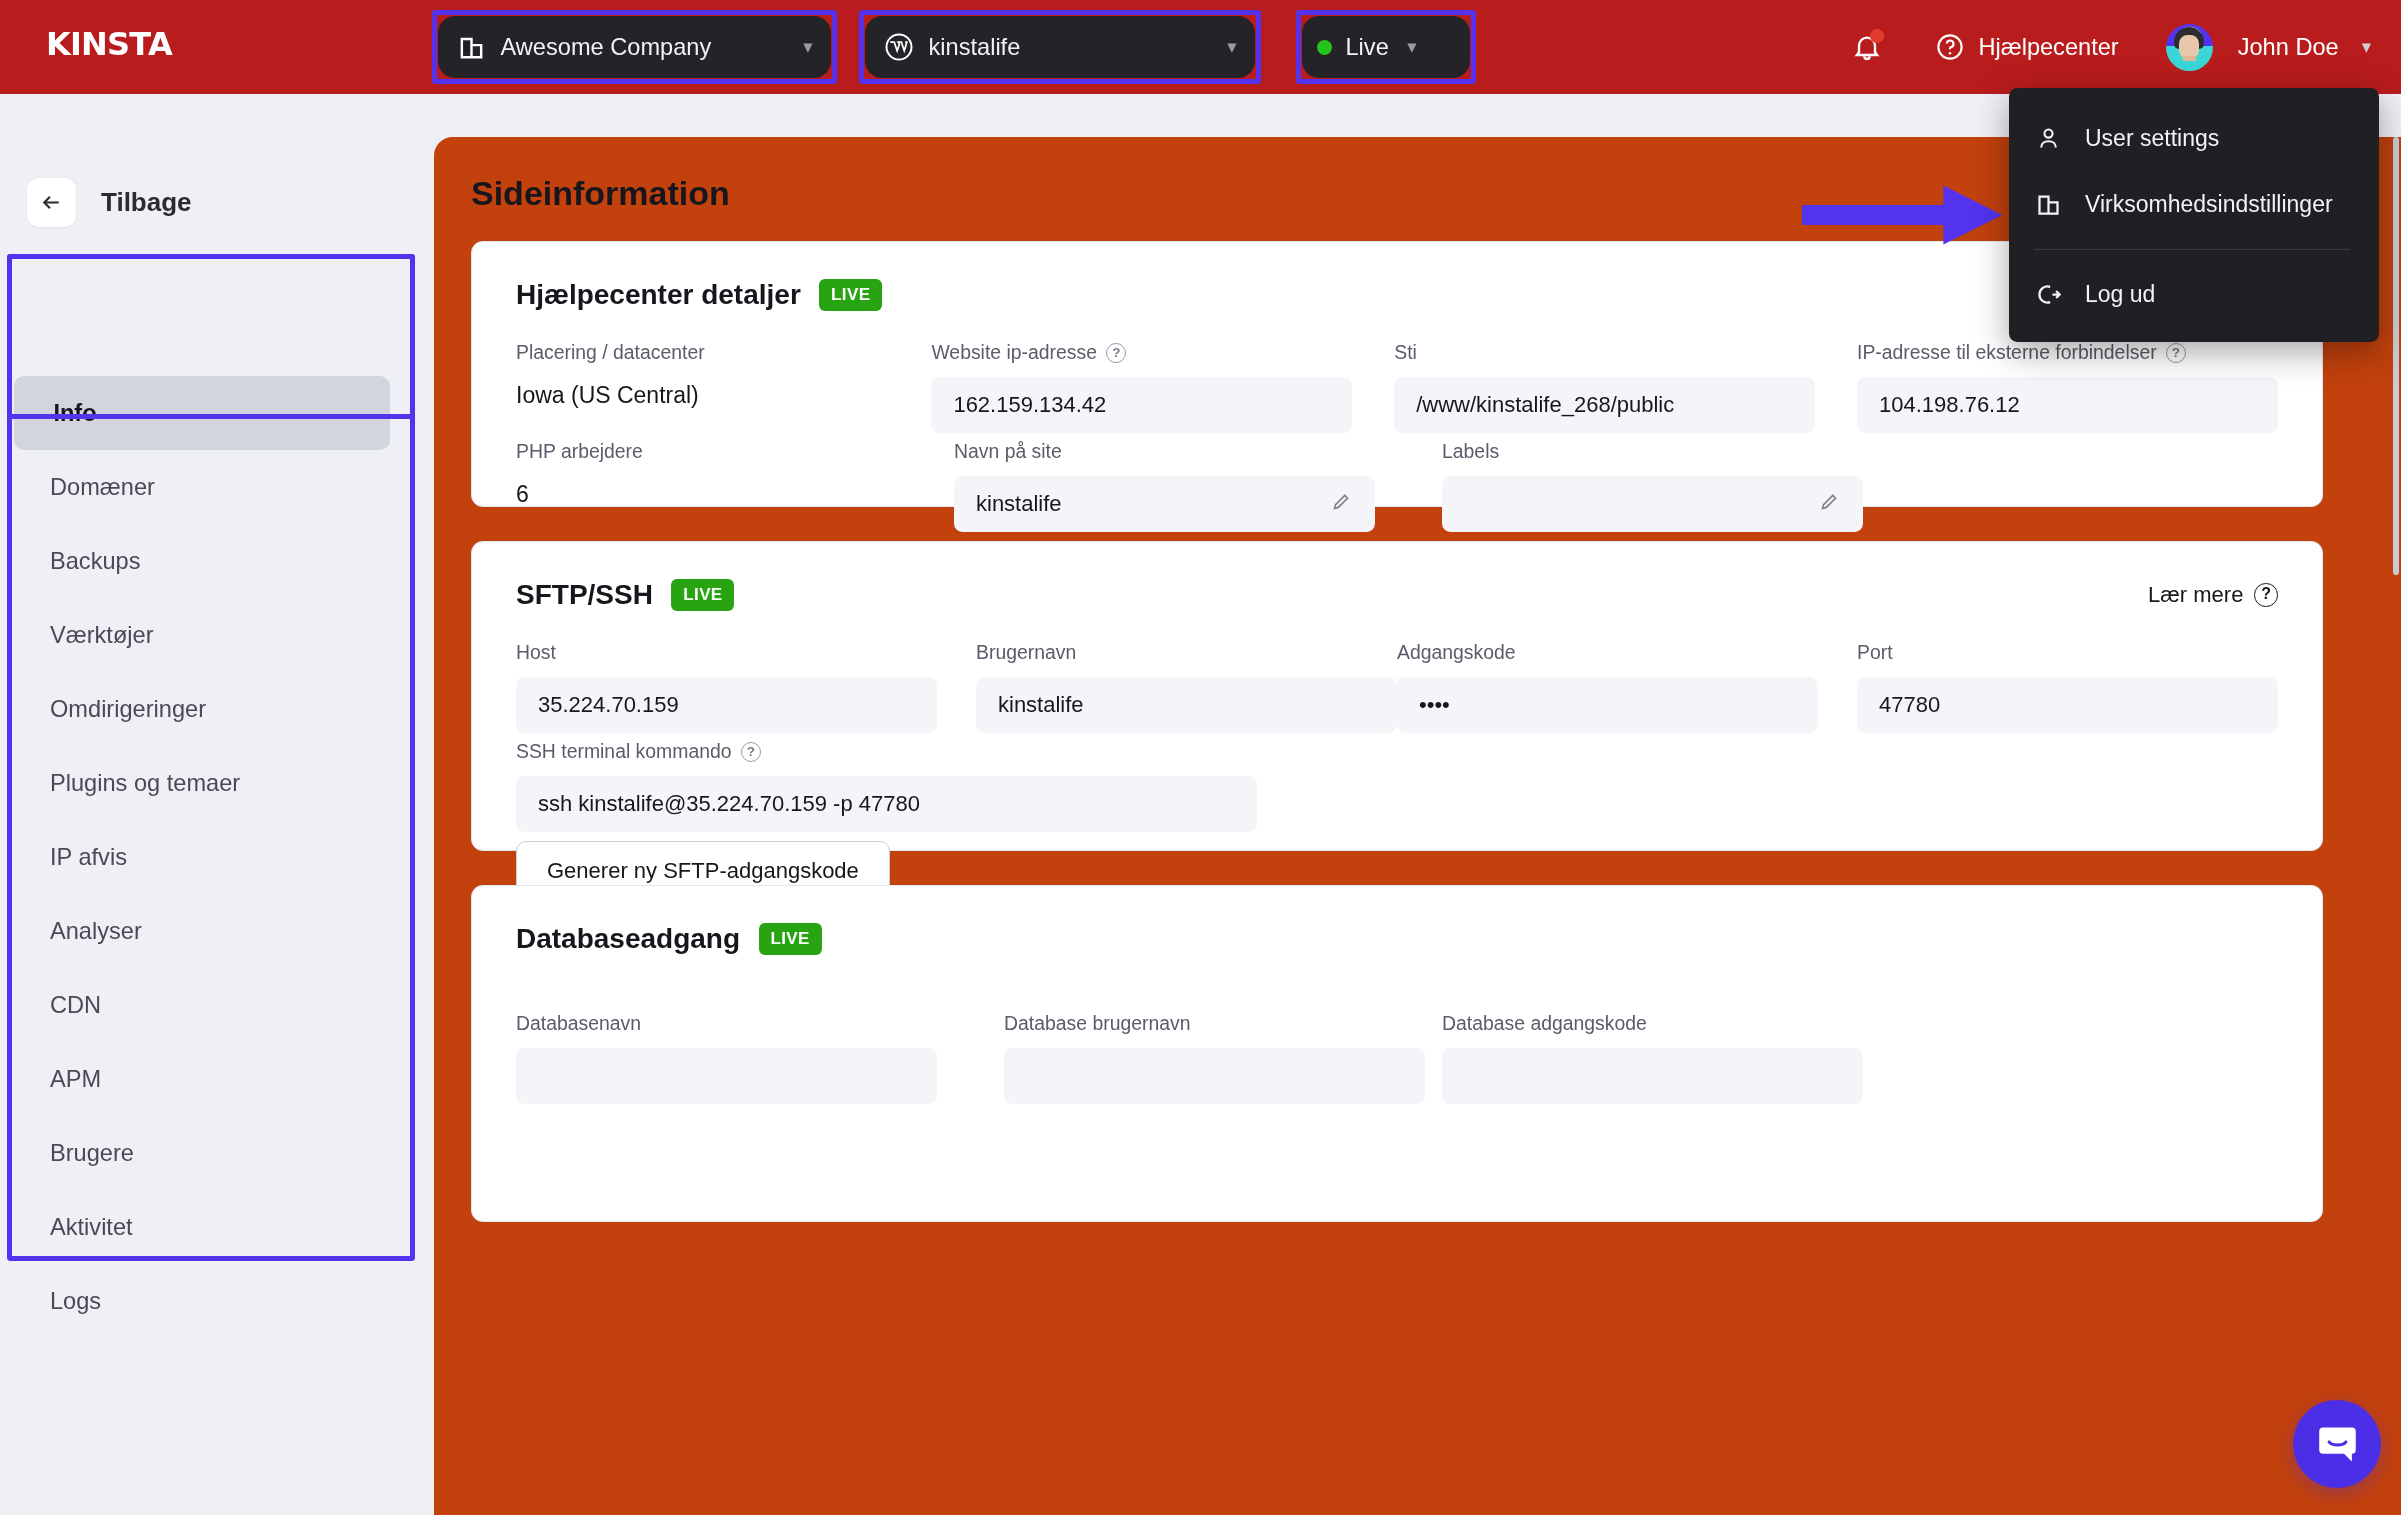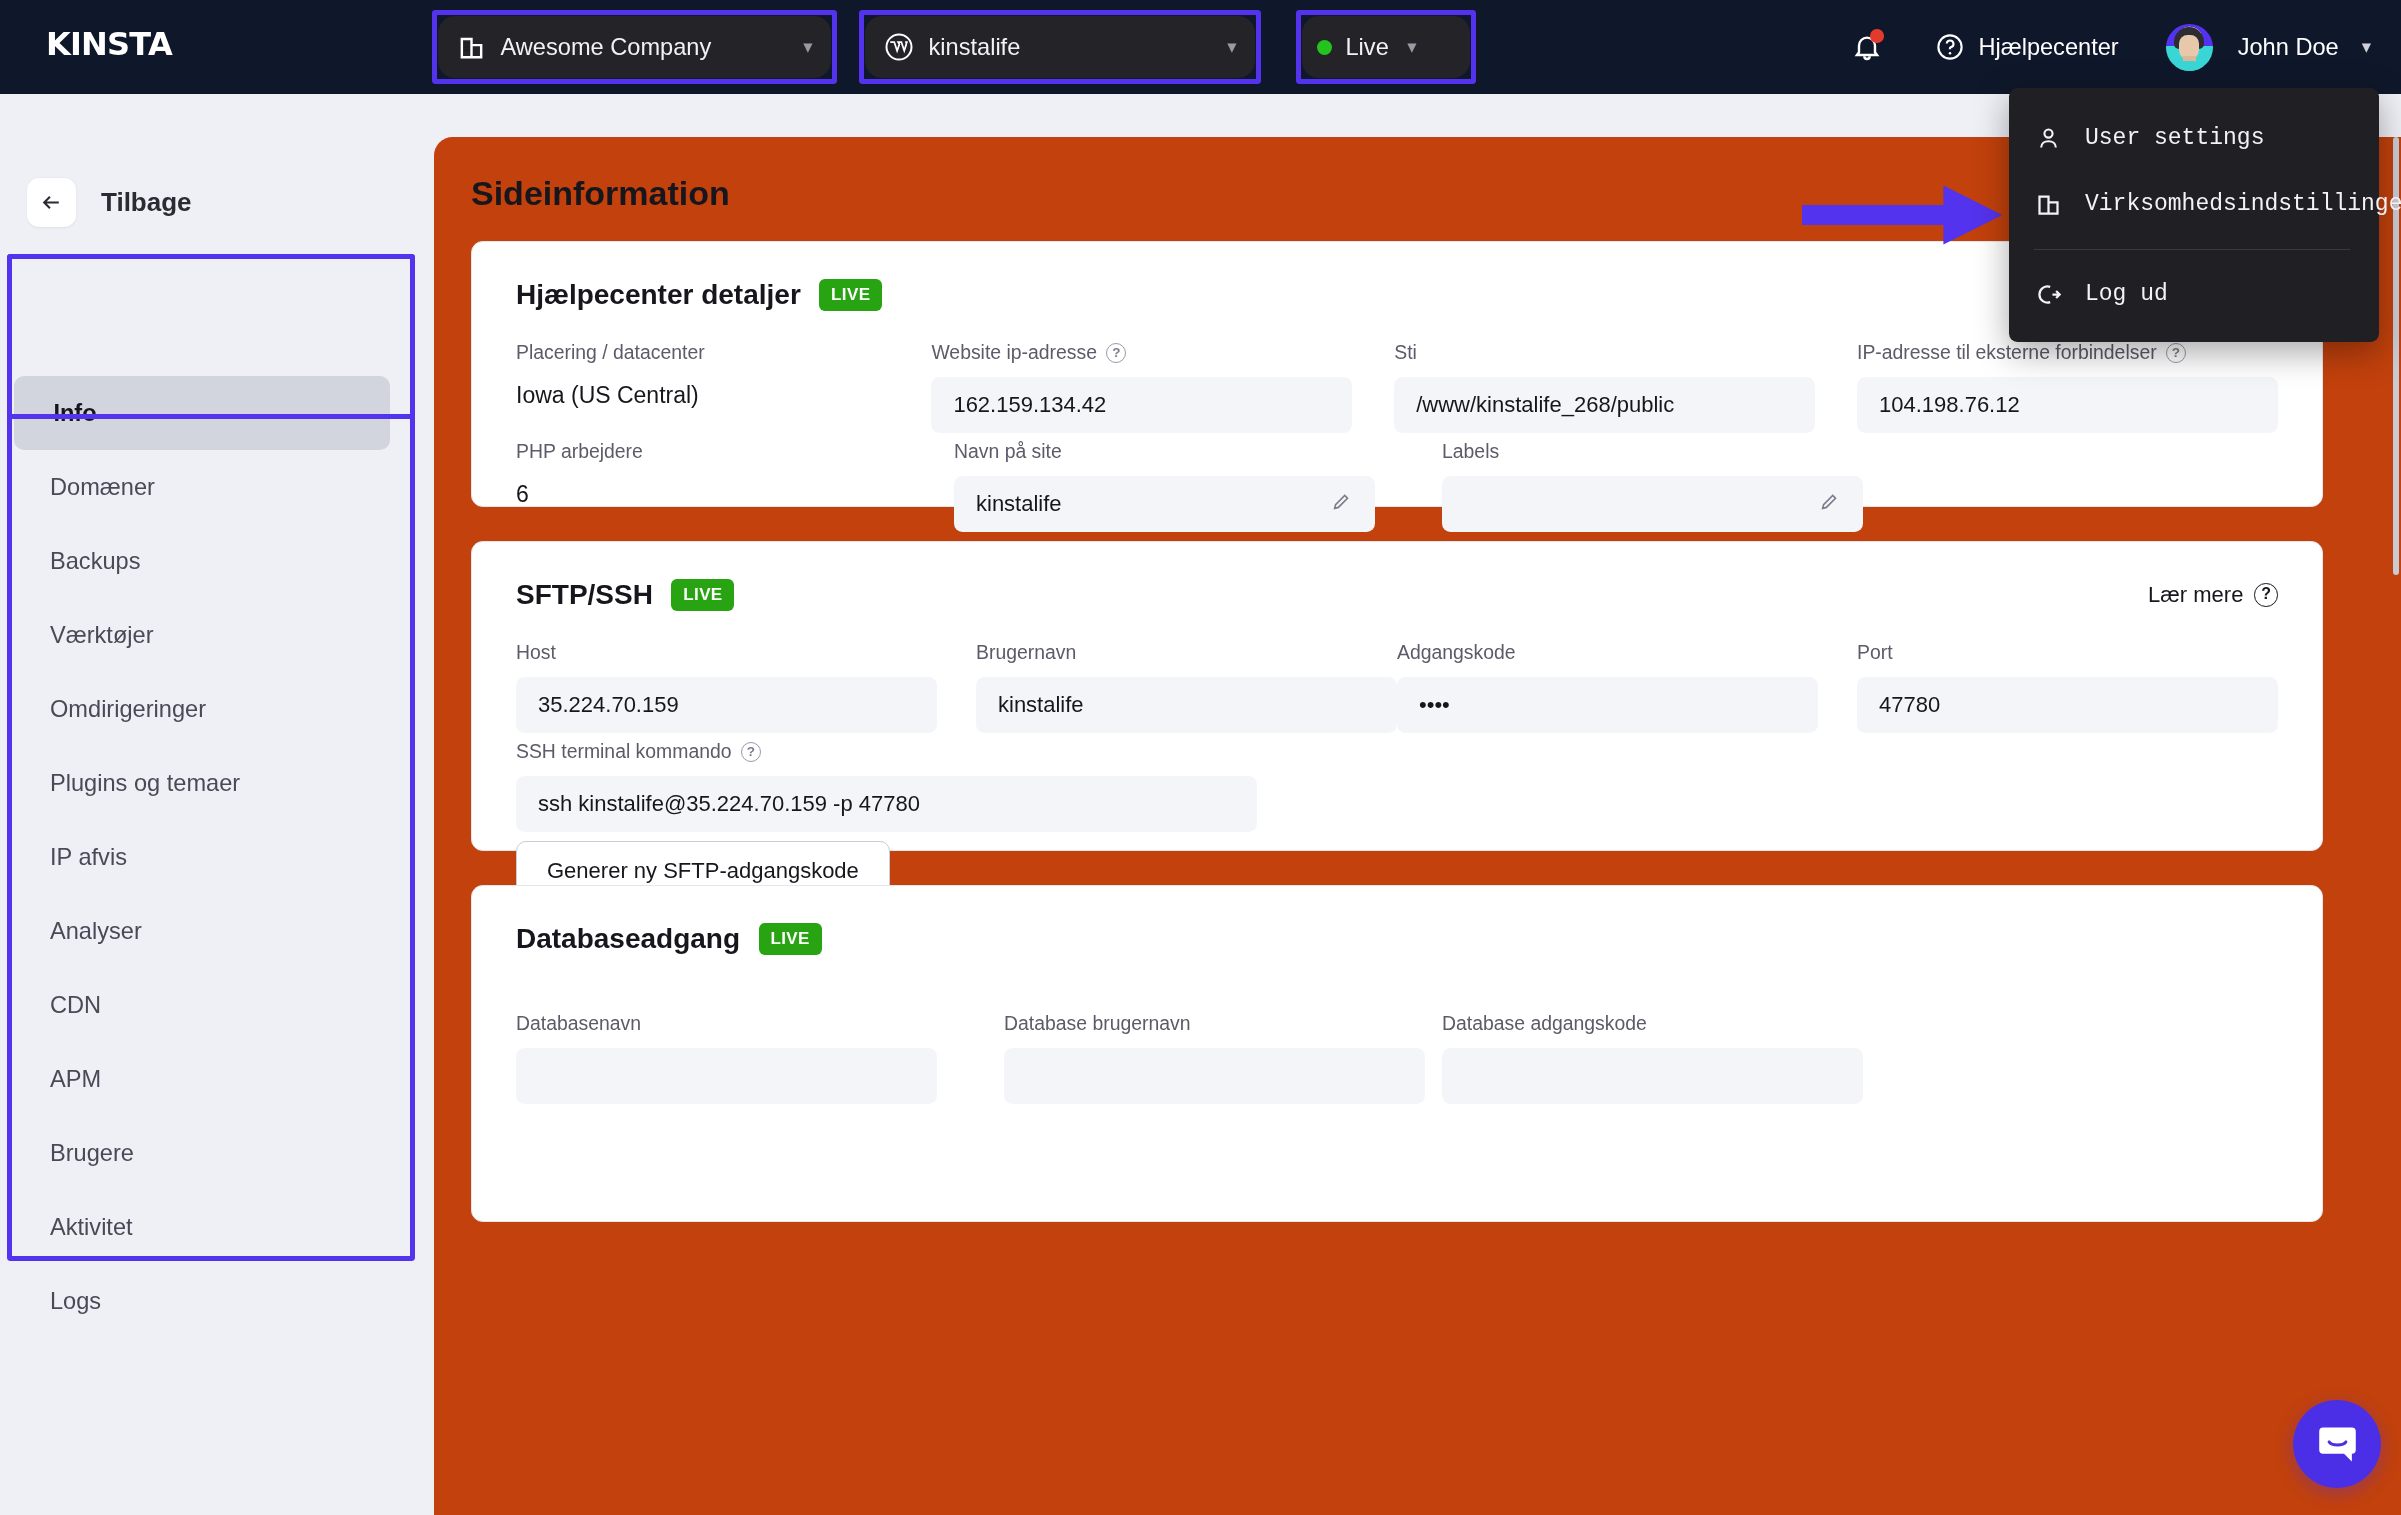--- a/index.html
+++ b/index.html
@@ -7,21 +7,21 @@
     width: 2401px; height: 1516px;
     overflow: hidden;
     font-family: "Liberation Sans", sans-serif;
     background: #eef0f6;
   }
   #root { position: relative; width: 2401px; height: 1516px; }
 
   
   .topbar {
     position: absolute; left: 0; top: 0; width: 2401px; height: 94px;
-    background: #0f172a; display: flex; align-items: center;
+    background: #b91c1c; display: flex; align-items: center;
     z-index: 40;
   }
   .brand {
     position: absolute; left: 46px; top: 25px;
     color: #ffffff; font-size: 32px; font-weight: 700; letter-spacing: -0.8px;
     font-family: "DejaVu Sans", sans-serif;
   }
 
   
   .annot-box { position: absolute; border: 5.9px solid #5333ed; border-radius: 3.4px; z-index: 45; pointer-events: none; }
@@ -55,21 +55,21 @@
   .avatar .face { position:absolute; left:13.5px; top:11.8px; width:20px; height:25px; background:#e8c8ab; border-radius:10px 10px 11.8px 11.8px;}
   .avatar .neck { position:absolute; left:17px; top:32px; width:13.5px; height:11.8px; background:#ddb898;}
   .avatar .shirt { position:absolute; left:3.4px; top:37px; width:40px; height:17px; background:#3ad6d6; border-radius:17px 17px 0 0;}
   .user-name { color: #ffffff; font-size: 23.6px; margin-left: 17px; cursor: pointer; }
   .user-chev { color: #cfcfd6; font-size: 18.5px; margin-left: 15px; cursor:pointer; }
 
   
   .user-menu {
     position: absolute; left: 2009px; top: 88px; width: 370px;
     background: #1f1f24; border-radius: 8.4px; padding: 17px 4px 15px 0;
-    box-shadow: 0 10px 34px rgba(0,0,0,.35); z-index: 60; font-family: Liberation Mono, monospace;
+    box-shadow: 0 10px 34px rgba(0,0,0,.35); z-index: 60;
   }
   .menu-item { display: flex; align-items: center; height: 66px; padding: 0 25px; color: #f3f3f5; font-size: 23px; cursor: pointer; }
   .menu-item .mico { width: 29px; height: 29px; margin-right: 22px; flex: none; display:flex; align-items:center; justify-content:center;}
   .menu-sep { height: 0.8px; background: #3a3a42; margin: 11.8px 25px; }
 
   
   .sidebar { position: absolute; left: 0; top: 94px; width: 434px; height: 1421px; background: #eef0f6; }
   .back-row { position: absolute; left: 27px; top: 84px; display: flex; align-items: center; gap: 25px; cursor: pointer; }
   .back-btn { width: 49px; height: 49px; border-radius: 11.8px; background: #ffffff; display: flex; align-items: center; justify-content: center; box-shadow: 0 0.8px 2.5px rgba(0,0,0,.07); }
   .back-label { font-size: 26px; color: #2b2b33; font-weight: 600; }

